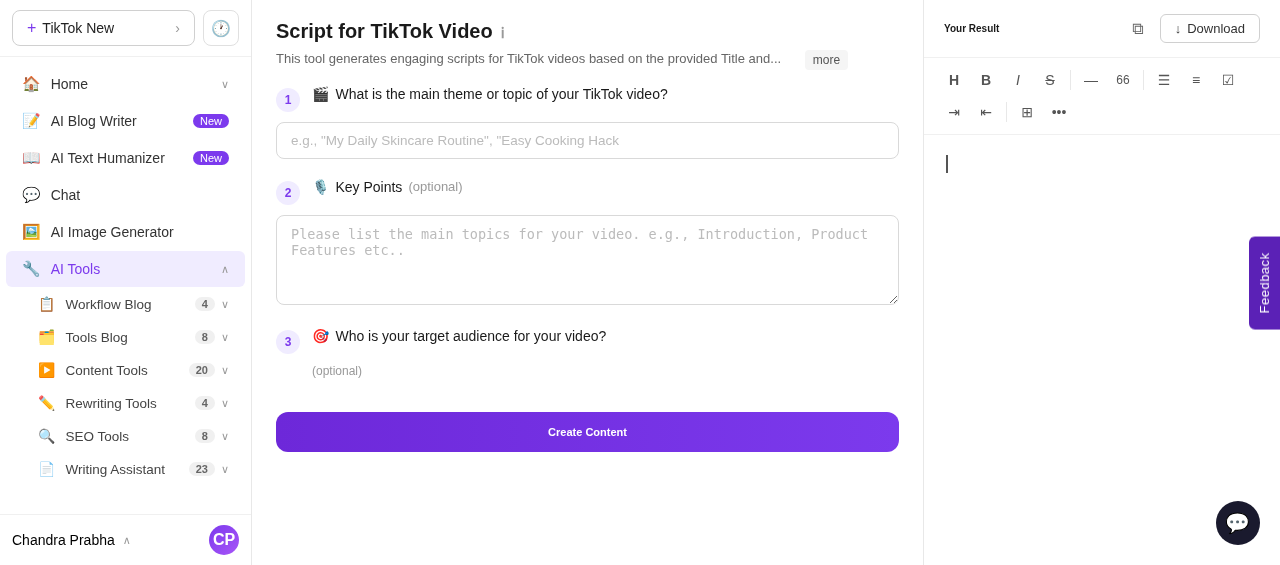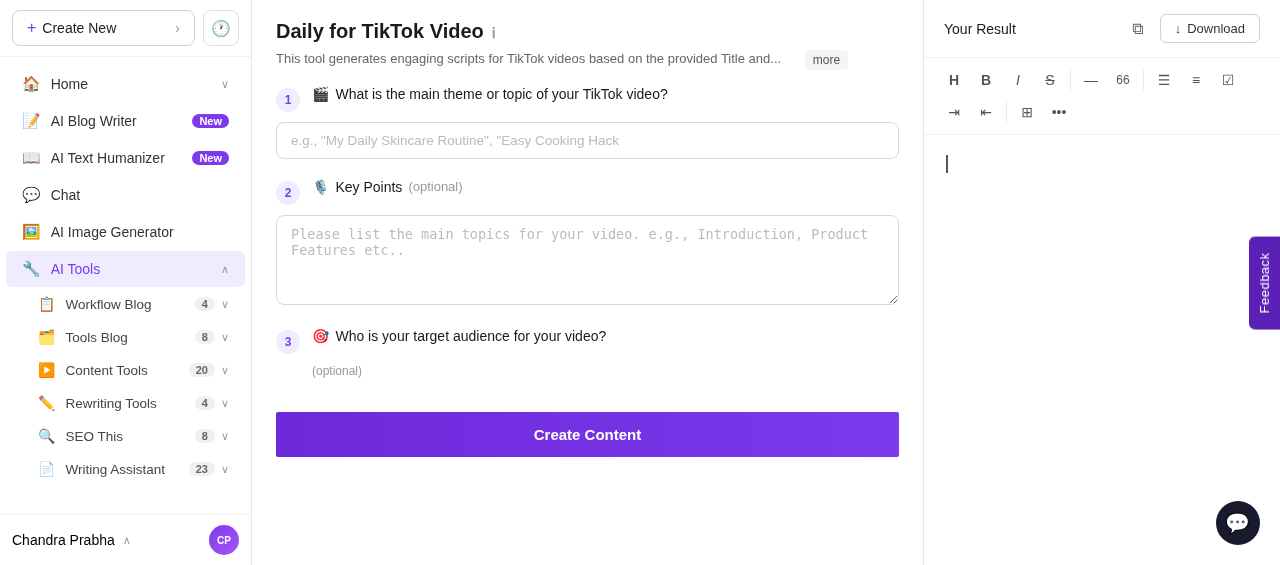--- a/index.html
+++ b/index.html
@@ -69,21 +69,21 @@
     .nav-item .nav-icon { margin-right: 10px; font-size: 15px; color: #666; }
     .nav-item.active .nav-icon { color: #7c3aed; }
     .nav-item .nav-label { flex: 1; }
     .nav-item .chevron { color: #999; font-size: 11px; margin-left: 4px; }
     .badge-new {
       background: #7c3aed;
       color: #fff;
       border-radius: 10px;
       padding: 1px 7px;
       font-size: 11px;
-      font-weight: 700;
+      font-weight: 400;
       margin-left: auto;
     }
 
     .sub-nav-item {
       display: flex;
       align-items: center;
       padding: 8px 16px 8px 32px;
       cursor: pointer;
       color: #444;
       font-size: 13.5px;
@@ -109,21 +109,21 @@
       display: flex;
       align-items: center;
       justify-content: space-between;
     }
     .user-info { display: flex; align-items: center; gap: 8px; cursor: pointer; flex: 1; }
     .chevron-up { color: #999; font-size: 11px; }
     .avatar {
       width: 30px; height: 30px; border-radius: 50%;
       background: linear-gradient(135deg, #7c3aed, #a855f7);
       display: flex; align-items: center; justify-content: center;
-      color: #fff; font-size: 10px; font-weight: 600;
+      color: #fff; font-size: 16px; font-weight: 600;
     }
 
     
     .main-content {
       flex: 1;
       display: flex;
       height: 100%;
       overflow: hidden;
     }
 
@@ -215,44 +215,44 @@
       margin-top: 2px;
       margin-bottom: 6px;
       margin-left: 36px;
     }
 
     .create-content-btn {
       width: 100%;
       background: linear-gradient(90deg, #6d28d9, #7c3aed);
       color: #fff;
       border: none;
-      border-radius: 2px;
+      border-radius: 12px;
       padding: 14px;
-      font-size: 15px;
+      font-size: 11px;
       font-weight: 600;
       cursor: pointer;
       margin-top: 8px;
     }
 
     
     .right-panel {
       flex: 1;
       background: #fff;
       display: flex;
       flex-direction: column;
       height: 100%;
     }
     .right-panel-header {
       display: flex;
       align-items: center;
       justify-content: space-between;
       padding: 14px 20px;
       border-bottom: 1px solid #f0f0f0;
     }
-    .result-title { font-size: 14px; font-weight: 400; color: #1a1a1a; }
+    .result-title { font-size: 10px; font-weight: 700; color: #1a1a1a; }
     .header-actions { display: flex; align-items: center; gap: 8px; }
     .icon-btn {
       background: none;
       border: none;
       cursor: pointer;
       padding: 4px 8px;
       color: #666;
       font-size: 16px;
       border-radius: 4px;
       display: flex;
@@ -346,21 +346,21 @@
 
     .divider-line { width: 1px; height: 20px; background: #e8e8e8; margin: 0 2px; }
   </style>
 </head>
 <body>
 
 <div class="sidebar">
   <div class="sidebar-top">
     <button class="create-new-btn">
       <span class="plus-icon">+</span>
-      <span>Create New</span>
+      <span>TikTok New</span>
       <span class="arrow-icon">›</span>
     </button>
     <button class="history-btn">
       <span>🕐</span>
     </button>
   </div>
 
   <nav class="sidebar-nav">
 
     <div class="nav-item">
@@ -416,21 +416,21 @@
       <span class="chevron">∨</span>
     </div>
     <div class="sub-nav-item">
       <span class="sub-icon">✏️</span>
       <span>Rewriting Tools</span>
       <span class="sub-badge">4</span>
       <span class="chevron">∨</span>
     </div>
     <div class="sub-nav-item">
       <span class="sub-icon">🔍</span>
-      <span>SEO This</span>
+      <span>SEO Tools</span>
       <span class="sub-badge">8</span>
       <span class="chevron">∨</span>
     </div>
     <div class="sub-nav-item">
       <span class="sub-icon">📄</span>
       <span>Writing Assistant</span>
       <span class="sub-badge">23</span>
       <span class="chevron">∨</span>
     </div>
   </nav>
@@ -442,21 +442,21 @@
     </div>
     <div class="avatar">CP</div>
   </div>
 </div>
 
 <div class="main-content">
 
   <div class="left-panel">
     <div class="tool-header">
       <div class="tool-title">
-        <span>Daily for TikTok Video</span>
+        <span>Script for TikTok Video</span>
         <span class="info-icon">ℹ</span>
       </div>
       <div class="tool-description">
         <span>This tool generates engaging scripts for TikTok videos based on the provided Title and...</span>
         <span class="more-btn">more</span>
       </div>
     </div>
 
     <div class="form-section">
       <div class="question-row">

